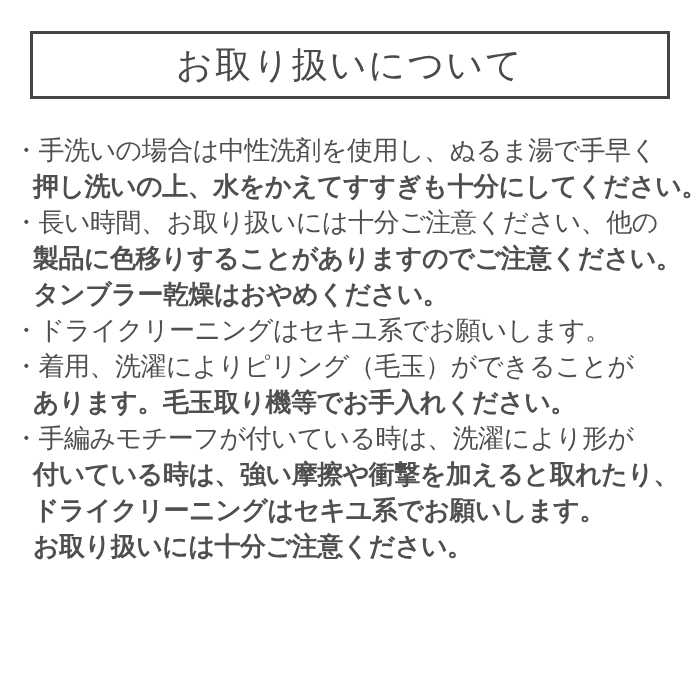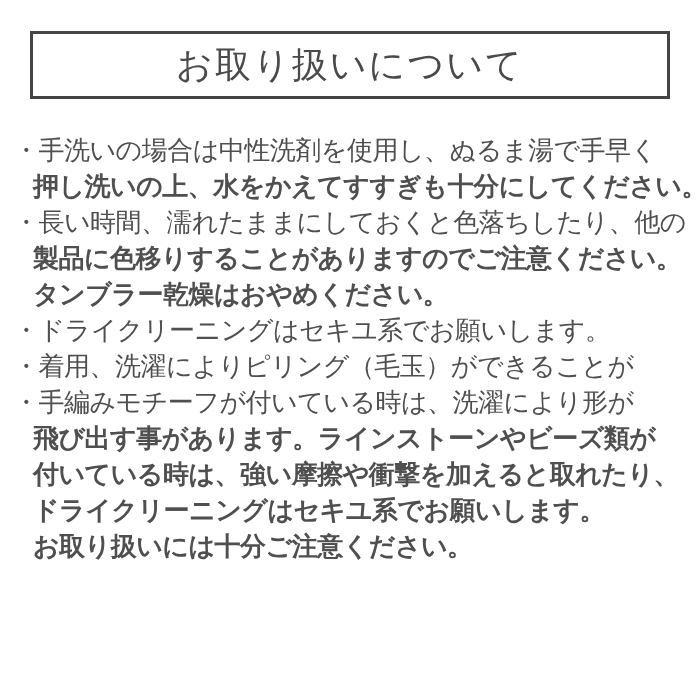--- a/index.html
+++ b/index.html
@@ -62,39 +62,39 @@
   </div>
 
   <div class="notes">
 
     <div>
       <div class="line">・手洗いの場合は中性洗剤を使用し、ぬるま湯で手早く</div>
       <div class="line cont">押し洗いの上、水をかえてすすぎも十分にしてください。</div>
     </div>
 
     <div>
-      <div class="line">・長い時間、濡れたままにしておくと色落ちしたり、他の</div>
+      <div class="line">・長い時間、お取り扱いには十分ご注意ください、他の</div>
       <div class="line cont">製品に色移りすることがありますのでご注意ください。</div>
     </div>
 
     <div>
       <div class="line cont">タンブラー乾燥はおやめください。</div>
     </div>
 
     <div>
       <div class="line">・ドライクリーニングはセキユ系でお願いします。</div>
     </div>
 
     <div>
       <div class="line">・着用、洗濯によりピリング（毛玉）ができることが</div>
+      <div class="line cont">あります。毛玉取り機等でお手入れください。</div>
     </div>
 
     <div>
       <div class="line">・手編みモチーフが付いている時は、洗濯により形が</div>
-      <div class="line cont">飛び出す事があります。ラインストーンやビーズ類が</div>
       <div class="line cont">付いている時は、強い摩擦や衝撃を加えると取れたり、</div>
       <div class="line cont">ドライクリーニングはセキユ系でお願いします。</div>
       <div class="line cont">お取り扱いには十分ご注意ください。</div>
     </div>
 
   </div>
 
 </div>
 
 </body></html>

